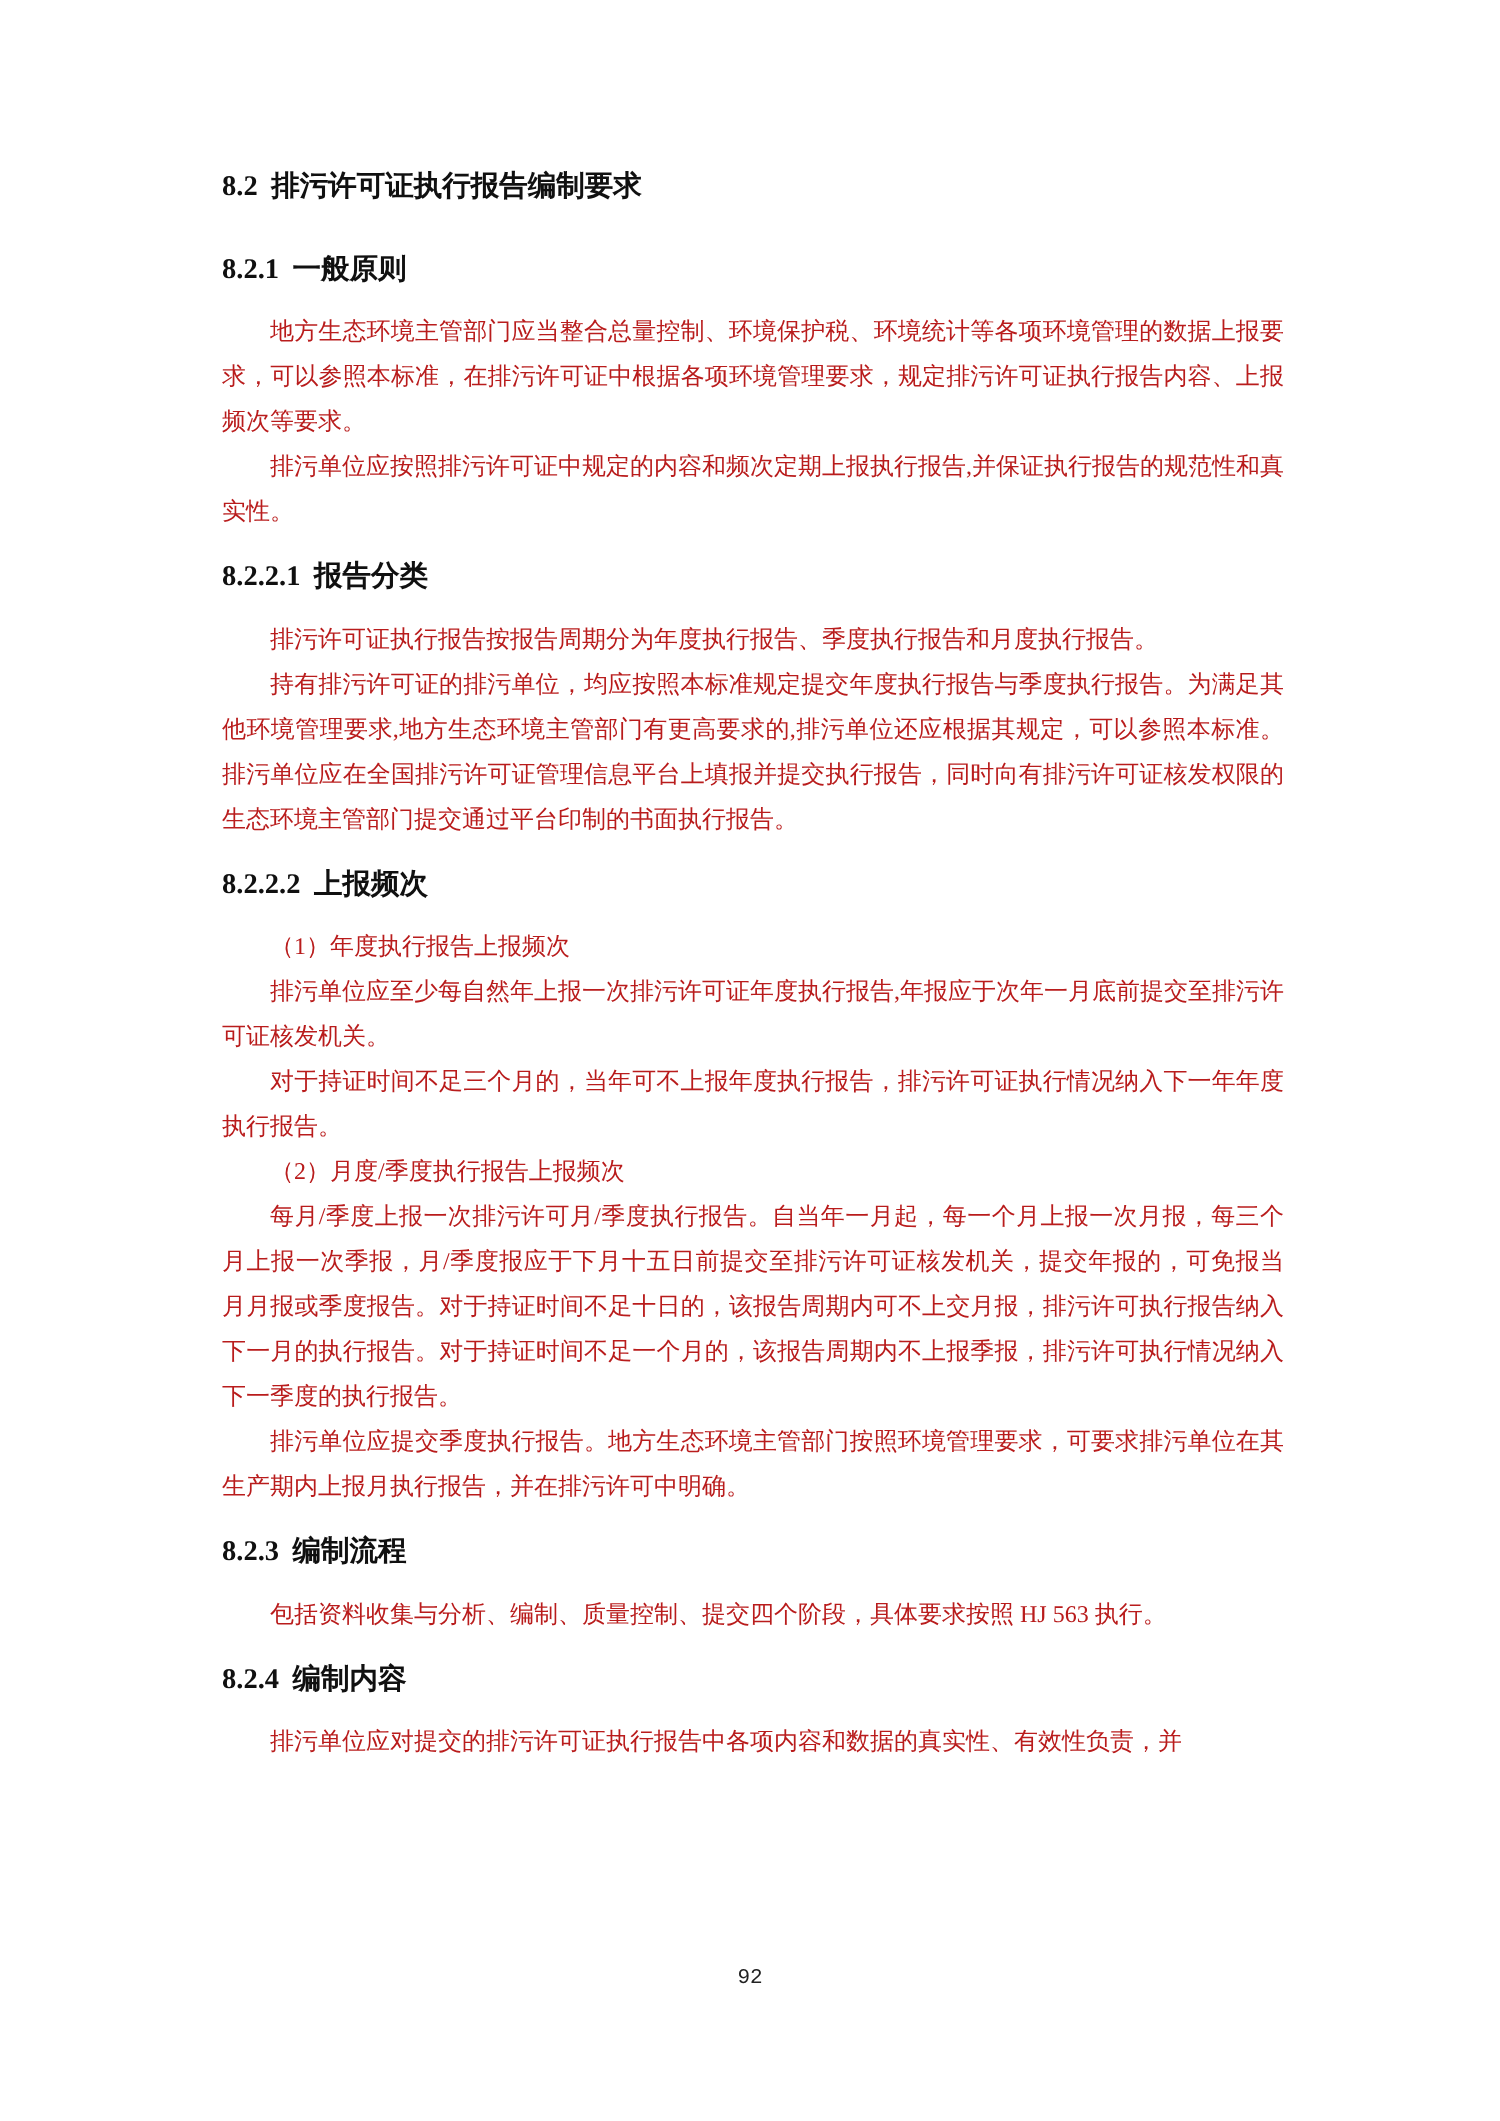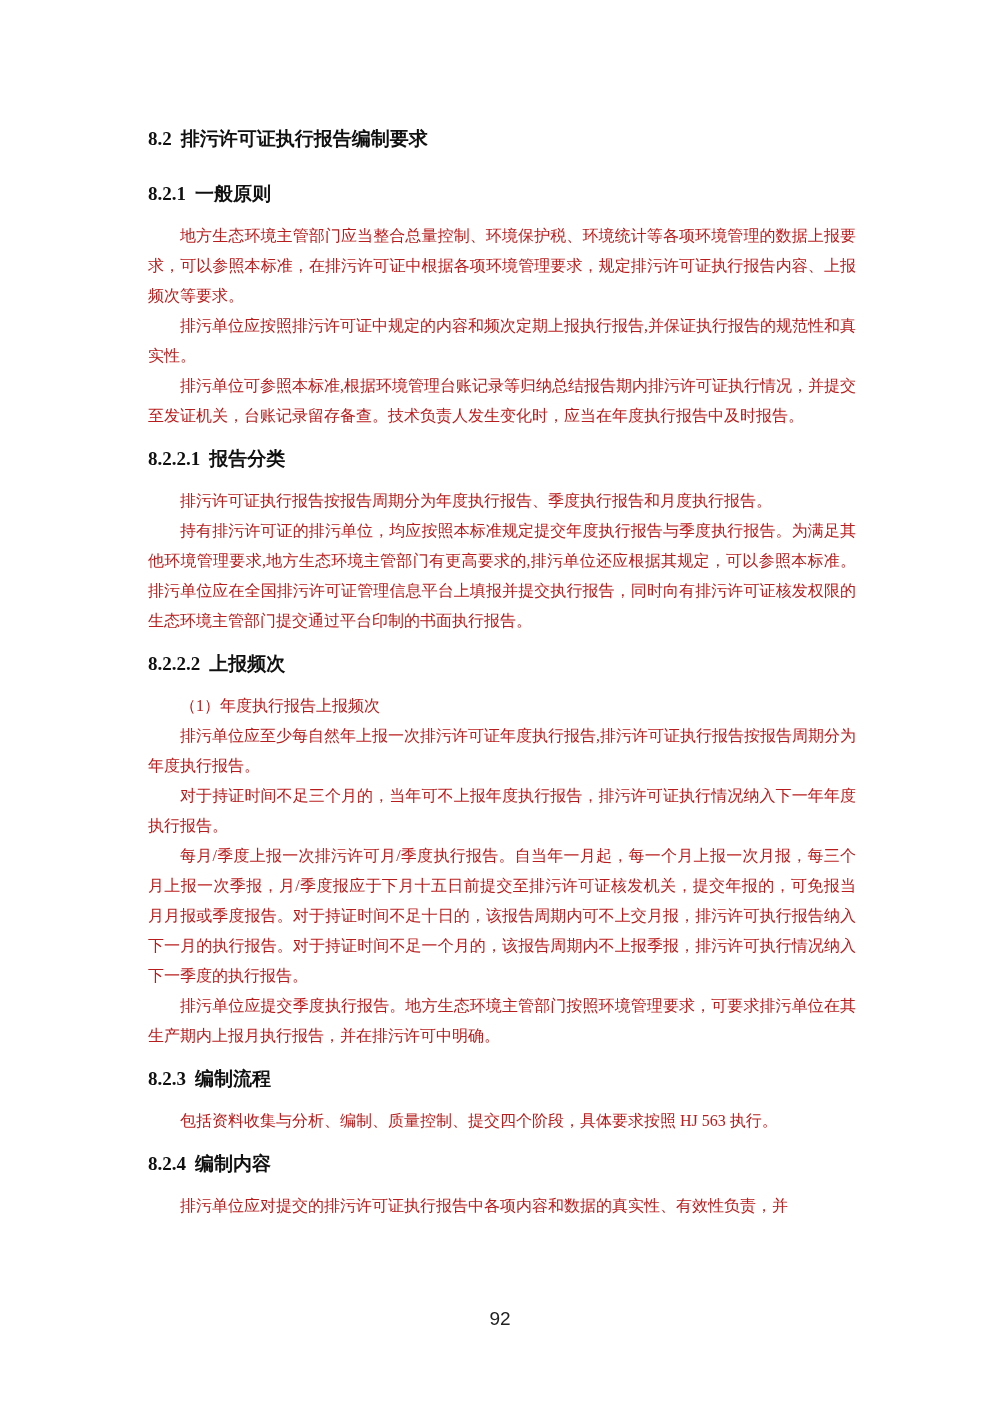--- a/index.html
+++ b/index.html
@@ -39,67 +39,67 @@
     line-height: 30px;
     color: #101010;
     white-space: nowrap;
   }
   .heading .hnum {
     font-family: "Liberation Serif", serif;
     font-weight: bold;
     padding-right: 9px;
   }
   .heading.h1 {
-    margin: 14px 0 25px 0;
+    margin: 0 0 25px 0;
   }
   .pagenum {
     position: absolute;
     top: 1306px;
     left: 0;
     width: 100%;
     text-align: center;
-    font-family: Liberation Sans, sans-serif;
-    font-size: 19px;
+    font-family: Liberation Mono, monospace;
+    font-size: 14px;
     line-height: 26px;
     color: #222222;
   }
 </style>
 </head>
 <body>
 
 <div class="page">
   <div class="content">
 
     <div class="heading h1">
       <span class="hnum">8.2</span><span>排污许可证执行报告编制要求</span>
     </div>
 
     <div class="heading">
       <span class="hnum">8.2.1</span><span>一般原则</span>
     </div>
 
     <p class="para">地方生态环境主管部门应当整合总量控制、环境保护税、环境统计等各项环境管理的数据上报要求，可以参照本标准，在排污许可证中根据各项环境管理要求，规定排污许可证执行报告内容、上报频次等要求。</p>
     <p class="para">排污单位应按照排污许可证中规定的内容和频次定期上报执行报告,并保证执行报告的规范性和真实性。</p>
-    <p class="para">排污单位可参照本标准,根据环境管理台账记录等归纳总结报告期内排污许可证执行情况，并提交至发证机关，台账记录留存备查。技术负责人发生变化时，应当在年度执行报告中及时报告。</p>
 
 
     <div class="heading">
       <span class="hnum">8.2.2.1</span><span>报告分类</span>
     </div>
 
     <p class="para">排污许可证执行报告按报告周期分为年度执行报告、季度执行报告和月度执行报告。</p>
     <p class="para">持有排污许可证的排污单位，均应按照本标准规定提交年度执行报告与季度执行报告。为满足其他环境管理要求,地方生态环境主管部门有更高要求的,排污单位还应根据其规定，可以参照本标准。排污单位应在全国排污许可证管理信息平台上填报并提交执行报告，同时向有排污许可证核发权限的生态环境主管部门提交通过平台印制的书面执行报告。</p>
 
     <div class="heading">
       <span class="hnum">8.2.2.2</span><span>上报频次</span>
     </div>
 
     <p class="para">（1）年度执行报告上报频次</p>
-    <p class="para">排污单位应至少每自然年上报一次排污许可证年度执行报告,排污许可证执行报告按报告周期分为年度执行报告。</p>
+    <p class="para">排污单位应至少每自然年上报一次排污许可证年度执行报告,年报应于次年一月底前提交至排污许可证核发机关。</p>
     <p class="para">对于持证时间不足三个月的，当年可不上报年度执行报告，排污许可证执行情况纳入下一年年度执行报告。</p>
+    <p class="para">（2）月度/季度执行报告上报频次</p>
     <p class="para">每月/季度上报一次排污许可月/季度执行报告。自当年一月起，每一个月上报一次月报，每三个月上报一次季报，月/季度报应于下月十五日前提交至排污许可证核发机关，提交年报的，可免报当月月报或季度报告。对于持证时间不足十日的，该报告周期内可不上交月报，排污许可执行报告纳入下一月的执行报告。对于持证时间不足一个月的，该报告周期内不上报季报，排污许可执行情况纳入下一季度的执行报告。</p>
     <p class="para">排污单位应提交季度执行报告。地方生态环境主管部门按照环境管理要求，可要求排污单位在其生产期内上报月执行报告，并在排污许可中明确。</p>
 
     <div class="heading">
       <span class="hnum">8.2.3</span><span>编制流程</span>
     </div>
 
     <p class="para">包括资料收集与分析、编制、质量控制、提交四个阶段，具体要求按照 HJ 563 执行。</p>
 
     <div class="heading">

